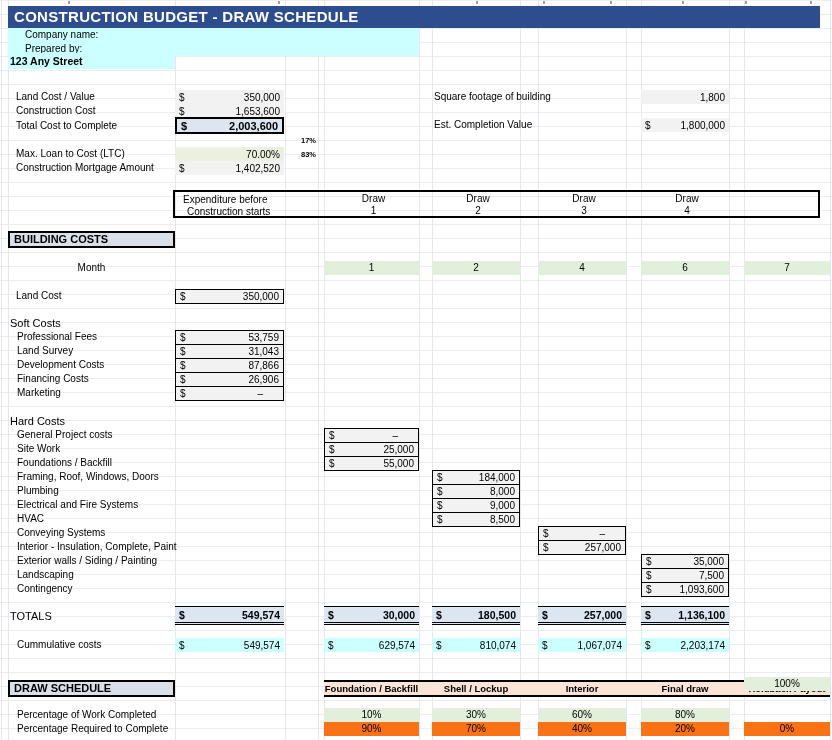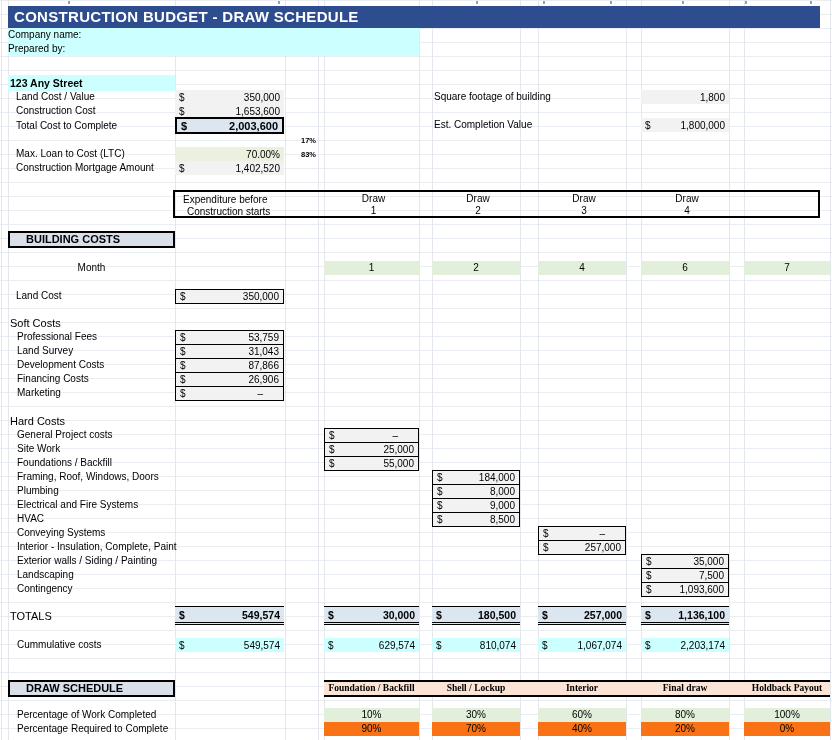--- a/index.html
+++ b/index.html
@@ -32,36 +32,36 @@
   .cy{position:absolute;height:14px;box-sizing:border-box;background:#ccffff;
       display:flex;justify-content:space-between;align-items:center;padding:0 4px;white-space:nowrap;}
   .tot{position:absolute;height:19px;box-sizing:border-box;background:#dce6f1;
       border-top:1px solid #000;border-bottom:3px double #000;
       display:flex;justify-content:space-between;align-items:center;
       padding:0 4px;font-weight:bold;font-size:10.5px;white-space:nowrap;}
   .title{position:absolute;left:8px;top:6px;width:812px;height:22px;box-sizing:border-box;
       background:#2d4d8e;color:#fff;font-weight:bold;font-size:15px;line-height:22px;
       padding-left:6px;letter-spacing:.3px;white-space:nowrap;}
   .inforow{position:absolute;left:8px;width:411px;height:14px;box-sizing:border-box;
-      background:#ccffff;line-height:14px;padding-left:0;}
-  .addr{position:absolute;left:8px;top:75px;width:167px;height:16px;box-sizing:border-box;
+      background:#ccffff;line-height:14px;padding-left:17px;}
+  .addr{position:absolute;left:8px;top:53px;width:167px;height:16px;box-sizing:border-box;
       background:#ccffff;line-height:17px;padding-left:2px;font-weight:bold;font-size:10.5px;}
   .pct{position:absolute;left:285px;width:31px;text-align:right;
       font-size:7.5px;line-height:14px;font-weight:bold;margin-top:44px;}
   .secbox{position:absolute;left:8px;width:167px;height:17px;box-sizing:border-box;
       background:#d9e0ea;border:2px solid #000;font-weight:bold;font-size:11px;
-      line-height:12px;padding-left:16px;white-space:nowrap;}
+      line-height:12px;padding-left:4px;white-space:nowrap;}
   .expbox{position:absolute;left:173px;top:190px;width:647px;height:28px;
       box-sizing:border-box;border:2px solid #000;}
   .expline{position:absolute;height:13px;line-height:13px;white-space:nowrap;}
   .drawcol{position:absolute;top:1px;text-align:center;font-size:10px;line-height:12px;}
   .peach{position:absolute;left:324px;top:680px;width:506px;height:17px;box-sizing:border-box;
       background:#fbe3d5;border-top:2px solid #000;border-bottom:2px solid #000;}
   .peach .h{position:absolute;top:1px;height:11px;line-height:11px;font-weight:bold;
-      font-size:9.5px;text-align:center;white-space:nowrap;font-family:Liberation Serif, serif;}
+      font-size:9.5px;text-align:center;white-space:nowrap;}
   .mark{position:absolute;top:1px;width:2px;height:3px;background:#9aa0a8;}
 </style>
 </head>
 <body>
 
 <div class="sheet">
 
   <div>
     <div class="vl" style="left:1px"></div>
       <div class="vl" style="left:8px"></div>
@@ -317,21 +317,21 @@
     <div class="h" style="left:420px;width:86px">Holdback Payout</div>
   </div>
 
   <div class="lab" style="left:17px;top:708px">Percentage of Work Completed</div>
   <div class="lab" style="left:17px;top:722px">Percentage Required to Complete</div>
 
   <div class="ctr green cF" style="top:708px">10%</div>
   <div class="ctr green cH" style="top:708px">30%</div>
   <div class="ctr green cJ" style="top:708px">60%</div>
   <div class="ctr green cL" style="top:708px">80%</div>
-  <div class="ctr green cN" style="top:708px">100%</div>
+  <div class="ctr green cN" style="top:677px">100%</div>
 
   <div class="ctr cyan cF" style="top:722px">90%</div>
   <div class="ctr cyan cH" style="top:722px">70%</div>
   <div class="ctr cyan cJ" style="top:722px">40%</div>
   <div class="ctr cyan cL" style="top:722px">20%</div>
   <div class="ctr cyan cN" style="top:722px">0%</div>
 
 </div>
 
 </body></html>

